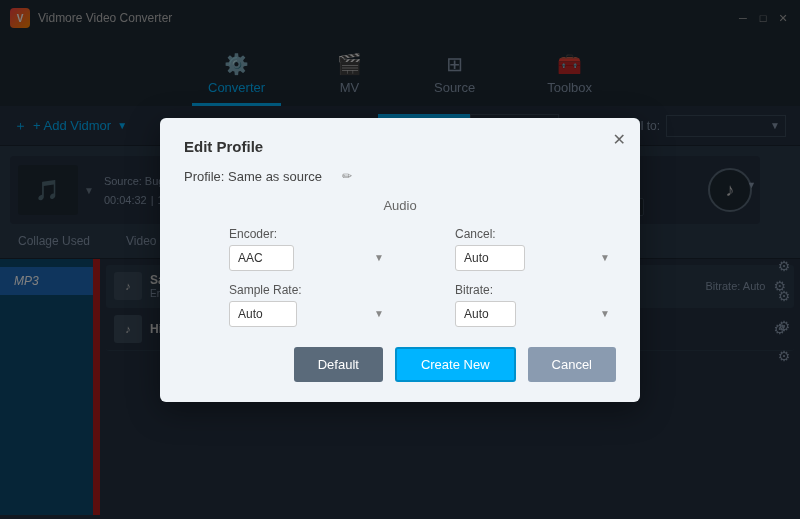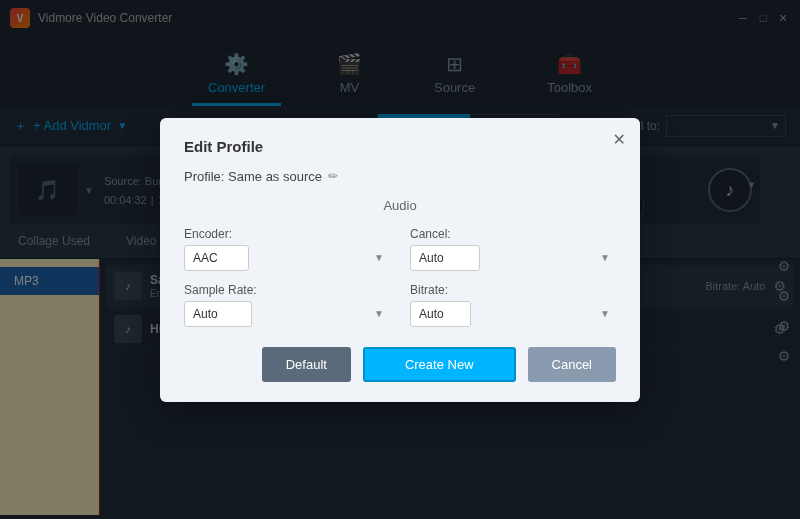--- a/index.html
+++ b/index.html
@@ -150,23 +150,24 @@
     }
     .format-tab {
       padding: 8px 18px;
       font-size: 12px; color: #8a9bb0; cursor: pointer;
       border-bottom: 2px solid transparent;
     }
     .format-tab.active { color: #00b4ff; border-bottom: 2px solid #00b4ff; }
     .format-content { display: flex; height: calc(100% - 37px); }
     .format-left {
       width: 100px;
-      background: #fef9c3;
-      border-right: 1px solid #b91c1c;
+      background: #0c4a6e;
+      border-right: 7px solid #b91c1c;
       padding: 8px 0;
+      font-style: italic;
     }
     .format-type-item {
       padding: 7px 14px;
       font-size: 12px; color: #8a9bb0; cursor: pointer;
       background: none;
     }
     .format-type-item.active {
       background: #1e6aba; color: white;
     }
     .format-right { flex: 1; overflow-y: auto; padding: 6px; }
@@ -218,41 +219,41 @@
       width: 480px;
       padding: 20px 24px 20px;
       position: relative;
       box-shadow: 0 8px 32px rgba(0,0,0,0.4);
     }
     .modal-close {
       position: absolute; top: 12px; right: 14px;
       background: none; border: none; font-size: 16px; color: #666; cursor: pointer;
     }
     .modal-title { font-size: 15px; font-weight: 600; color: #333; margin-bottom: 14px; }
-    .modal-profile { font-size: 13px; color: #444; margin-bottom: 14px; display: flex; align-items: flex-start; gap: 6px; }
+    .modal-profile { font-size: 13px; color: #444; margin-bottom: 14px; display: flex; align-items: flex-start; gap: 20px; }
     .edit-icon { color: #888; font-size: 12px; cursor: pointer; }
     .modal-section-title { text-align: center; font-size: 13px; color: #666; margin-bottom: 14px; font-weight: 500; }
     .modal-form { display: grid; grid-template-columns: 1fr 1fr; gap: 12px 20px; }
-    .form-group { display: flex; flex-direction: column; gap: 4px; }
+    .form-group { display: flex; flex-direction: column; gap: 4px; margin-left: 45px; }
     .form-label { font-size: 12px; color: #555; }
     .form-select {
       padding: 5px 24px 5px 8px;
       border: 1px solid #ccc; border-radius: 3px;
       background: white; color: #333; font-size: 12px;
       appearance: none; cursor: pointer;
     }
     .form-select-wrapper { position: relative; display: flex; align-items: center; }
     .form-select-arrow { position: absolute; right: 6px; color: #888; font-size: 10px; pointer-events: none; }
     .modal-actions { display: flex; justify-content: flex-end; gap: 12px; margin-top: 20px; }
     .btn-default {
       padding: 8px 24px; background: #5a6a7a; border: none;
       color: white; font-size: 13px; border-radius: 3px; cursor: pointer;
     }
     .btn-create {
-      padding: 8px 40px; background: #00b4ff; border: 2px solid #00a0e0;
+      padding: 8px 24px; background: #00b4ff; border: 2px solid #00a0e0;
       color: white; font-size: 13px; border-radius: 3px; cursor: pointer;
     }
     .btn-cancel {
       padding: 8px 24px; background: #8a9bb0; border: none;
       color: white; font-size: 13px; border-radius: 3px; cursor: pointer;
     }
 
     
     .right-sidebar {
       position: absolute; right: 0; top: 106px;

